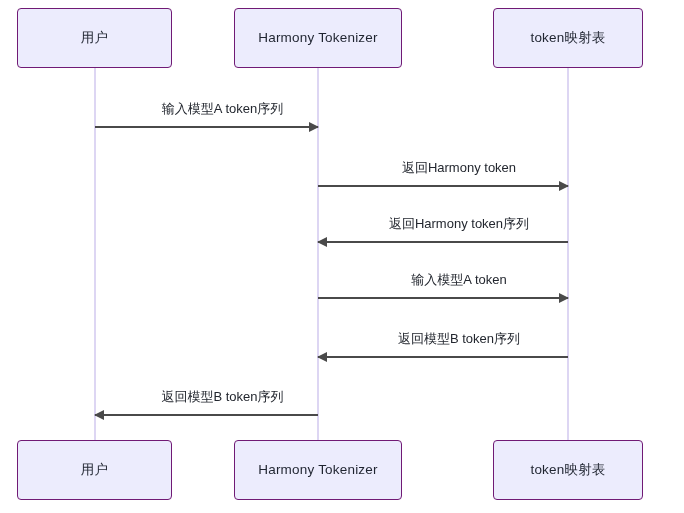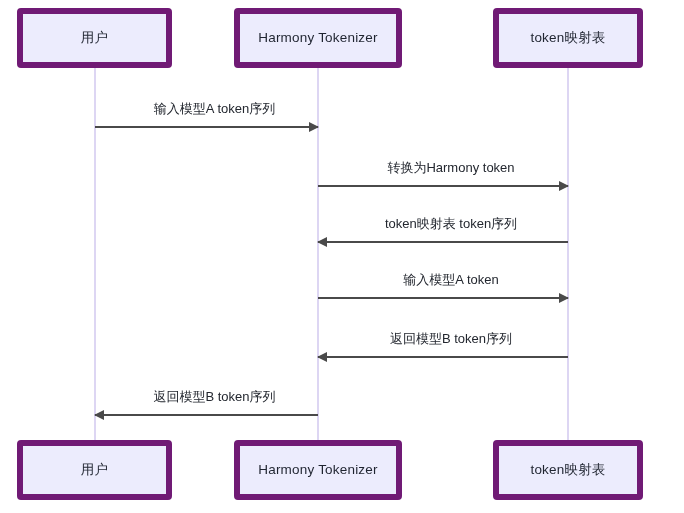--- a/index.html
+++ b/index.html
@@ -16,21 +16,21 @@
     height: 513px;
     background: #ffffff;
     overflow: hidden;
   }
 
   
   .participant-box {
     position: absolute;
     box-sizing: border-box;
     background: #ececfd;
-    border: 6px solid #701a75;
+    border: 1px solid #701a75;
     border-radius: 4px;
     display: flex;
     align-items: center;
     justify-content: center;
     color: #1f2430;
     font-size: 13.5px;
     line-height: 1;
     letter-spacing: 0.2px;
     white-space: nowrap;
   }
@@ -67,21 +67,21 @@
     right: -1px;
     border-left: 10px solid #4a4a4a;
   }
   .message.dir-left .arrow-head {
     left: -1px;
     border-right: 10px solid #4a4a4a;
   }
   .message .msg-label {
     position: absolute;
     bottom: 9px;
-    left: 8px;
+    left: 16px;
     width: 100%;
     text-align: center;
     color: #23272f;
     font-size: 13px;
     line-height: 1.2;
     white-space: nowrap;
   }
 </style>
 </head>
 <body>
@@ -102,27 +102,27 @@
     <span>token映射表</span>
   </div>
 
   <div class="message dir-right" style="left:95px; top:126px; width:223px;">
     <div class="msg-label">输入模型A token序列</div>
     <div class="msg-line"></div>
     <div class="arrow-head"></div>
   </div>
 
   <div class="message dir-right" style="left:318px; top:185px; width:250px;">
-    <div class="msg-label">转换为Harmony token</div>
+    <div class="msg-label">返回Harmony token</div>
     <div class="msg-line"></div>
     <div class="arrow-head"></div>
   </div>
 
   <div class="message dir-left" style="left:318px; top:241px; width:250px;">
-    <div class="msg-label">token映射表 token序列</div>
+    <div class="msg-label">返回Harmony token序列</div>
     <div class="msg-line"></div>
     <div class="arrow-head"></div>
   </div>
 
   <div class="message dir-right" style="left:318px; top:297px; width:250px;">
     <div class="msg-label">输入模型A token</div>
     <div class="msg-line"></div>
     <div class="arrow-head"></div>
   </div>
 

